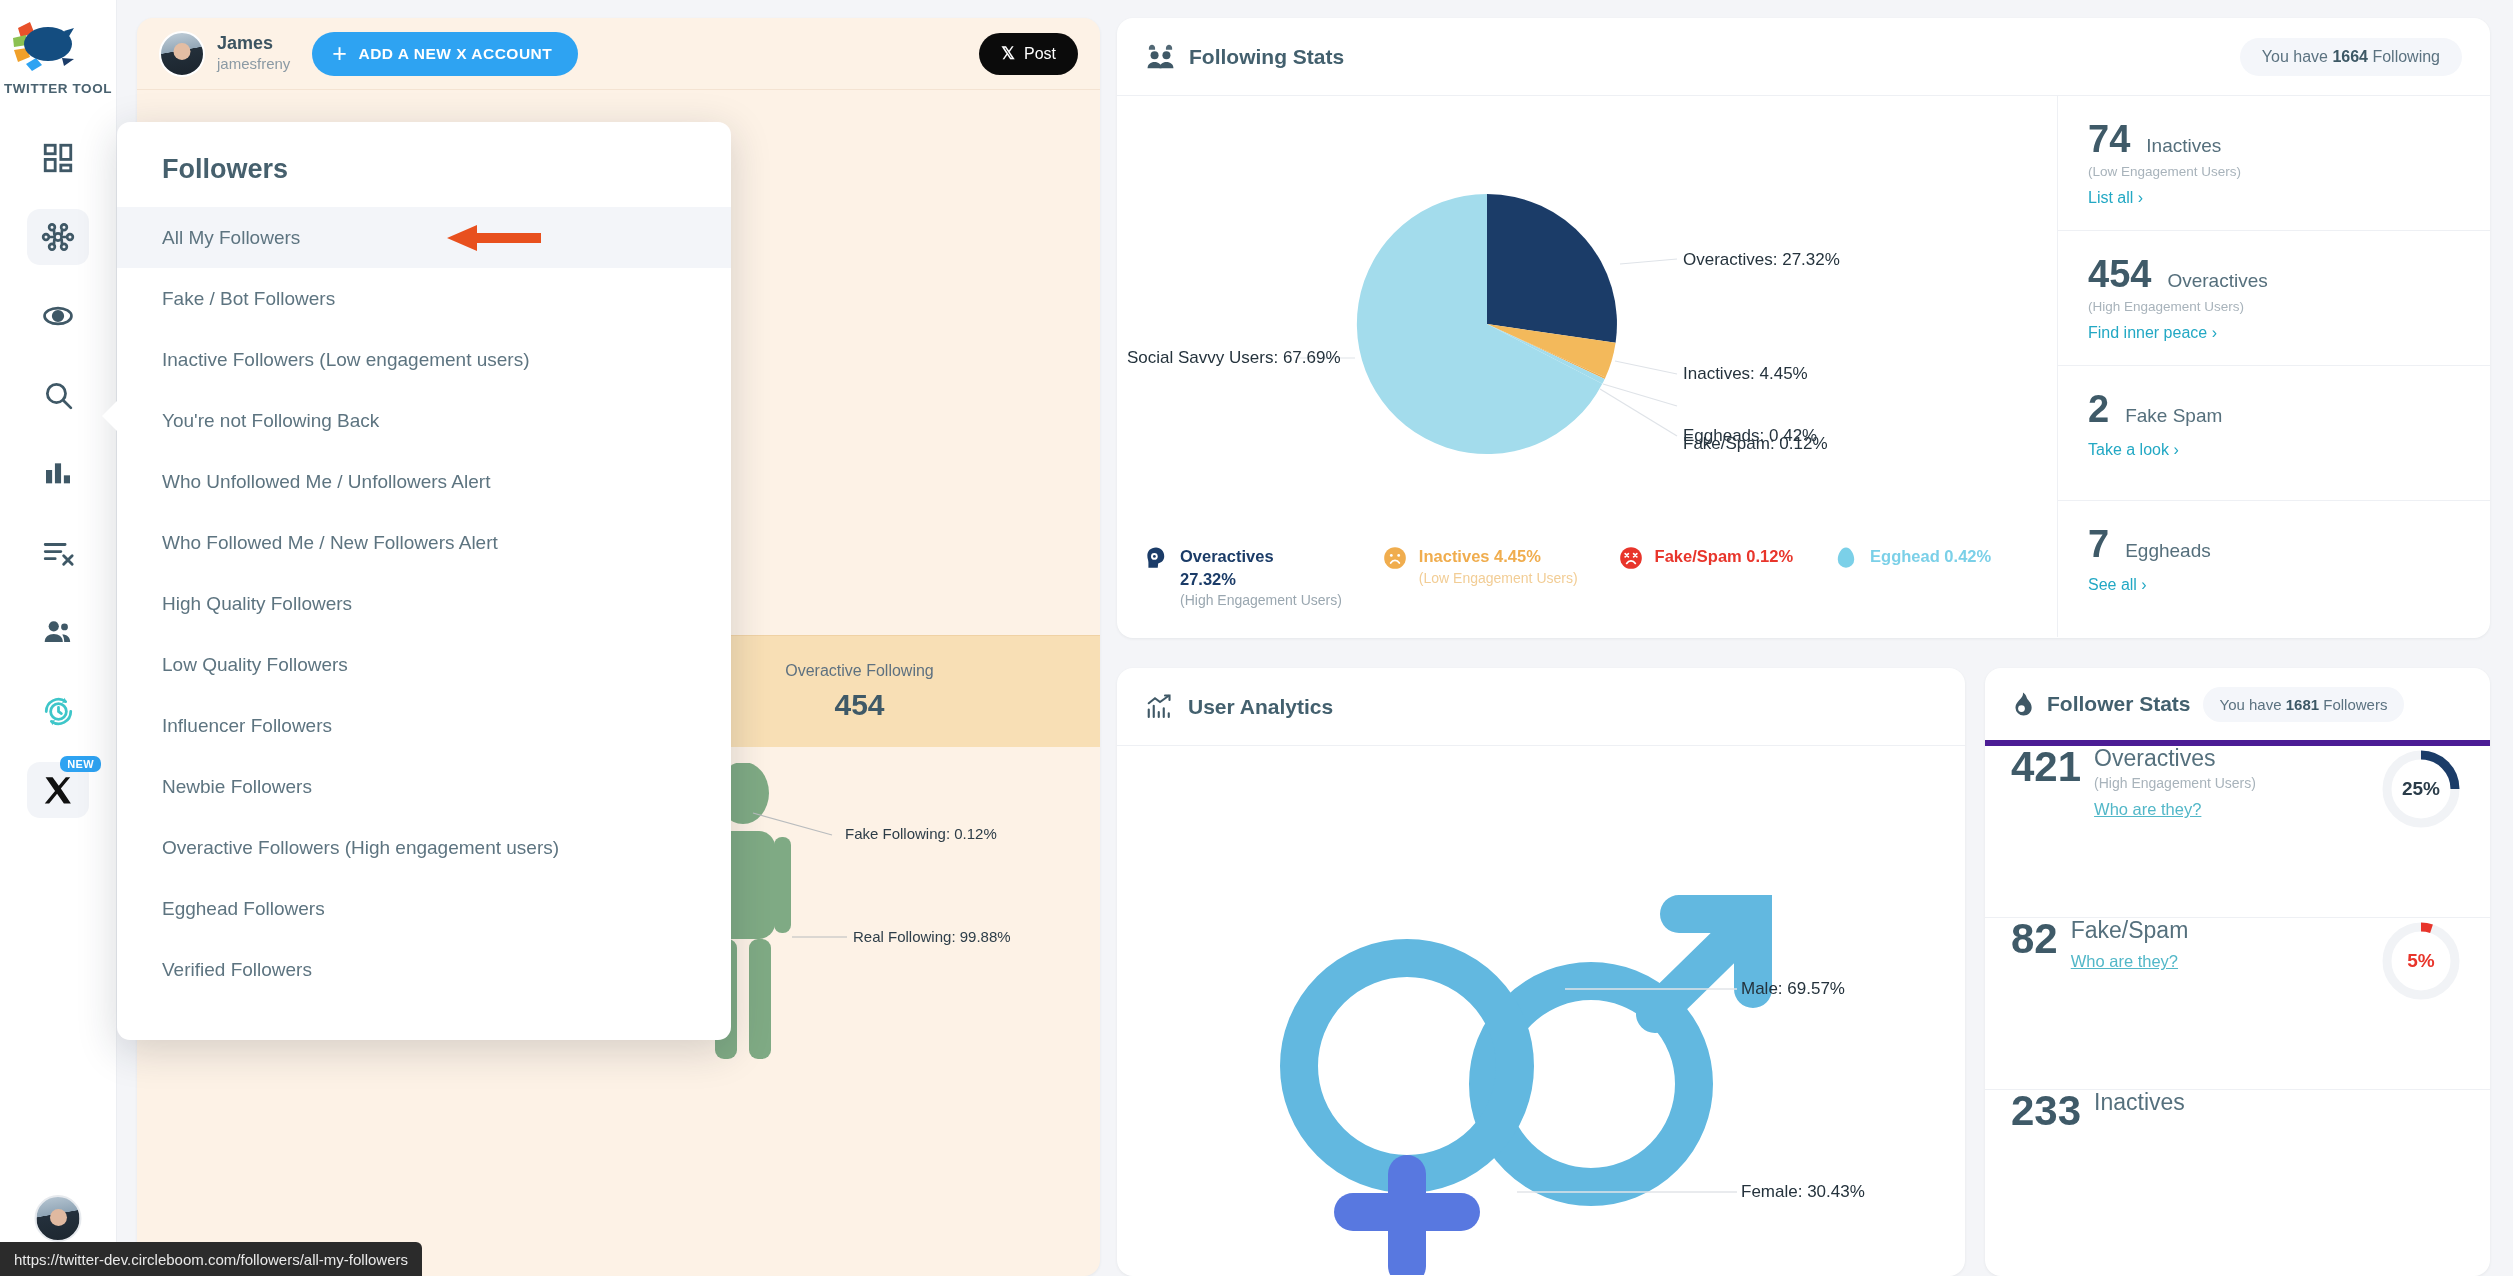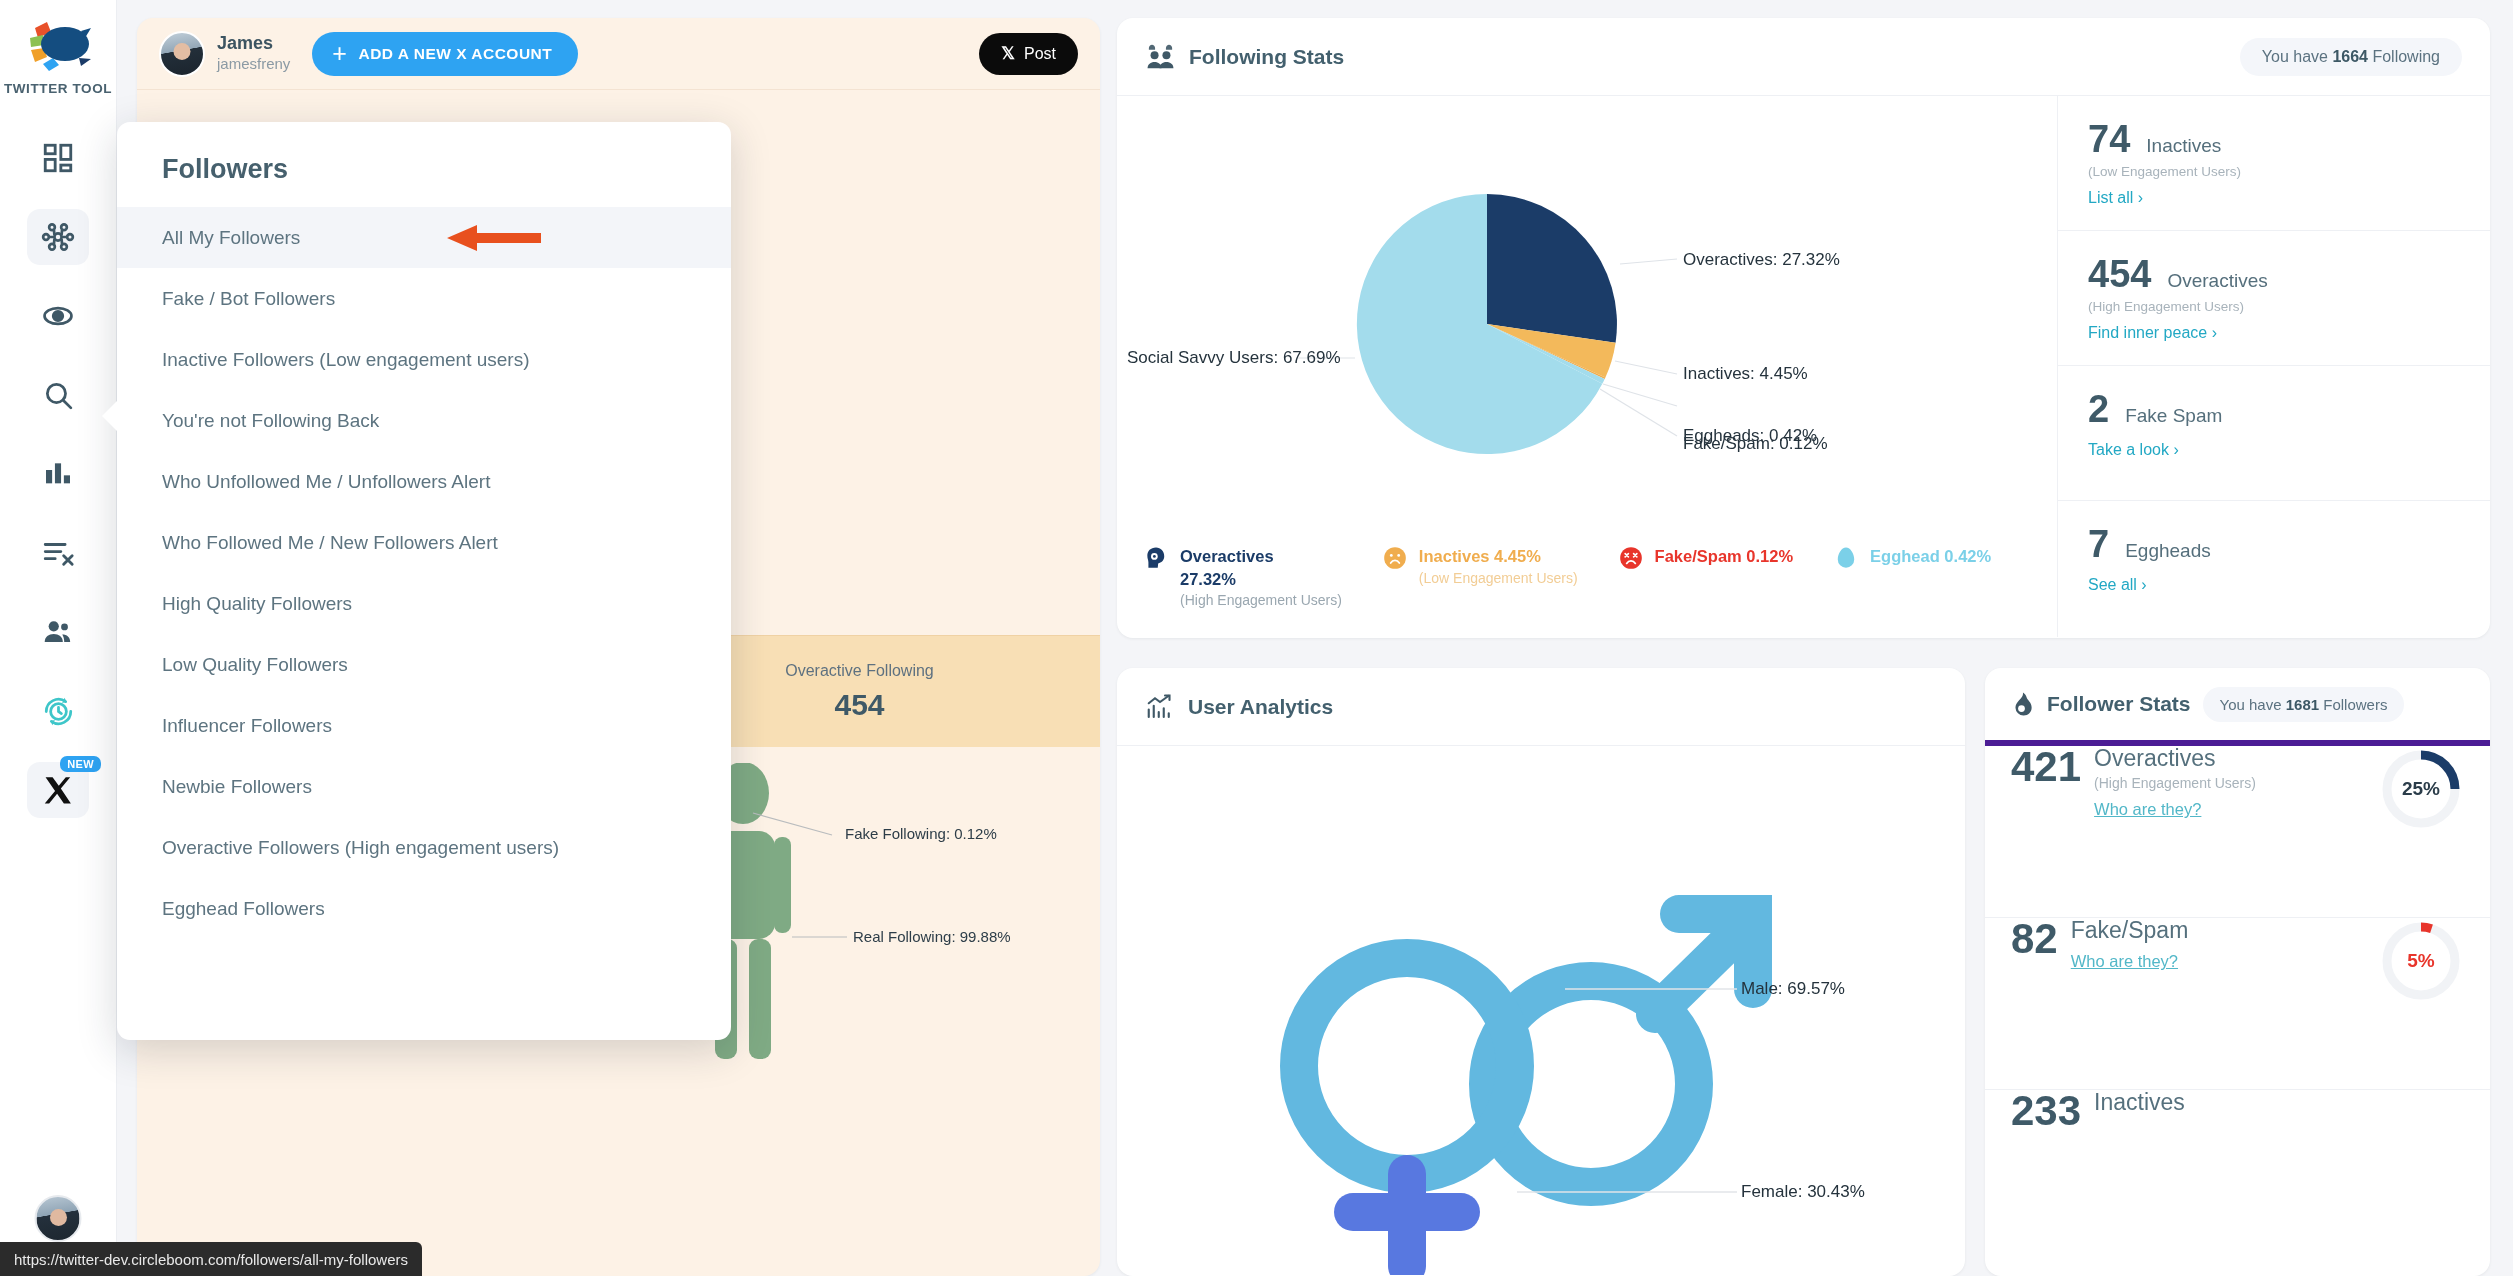--- a/index.html
+++ b/index.html
@@ -11,21 +11,21 @@
     position:relative;
   }
 
   
   .sidebar{
     position:absolute; left:0; top:0; width:117px; height:1276px;
     background:#ffffff; border-right:1px solid #eceef2;
     display:flex; flex-direction:column; align-items:center;
     z-index:40;
   }
-  .brand{ margin-top:14px; display:flex; flex-direction:column; align-items:center; }
+  .brand{ margin-top:14px; display:flex; flex-direction:column; align-items:flex-start; }
   .brand-logo{ width:74px; height:62px; position:relative; }
   .brand-name{
     font-size:13.5px; font-weight:bold; letter-spacing:.6px;
     color:#4a6270; margin-top:5px;
   }
   .nav{ margin-top:34px; display:flex; flex-direction:column; align-items:center; gap:23px; width:100%; }
   .nav-item{
     width:62px; height:56px; border-radius:13px;
     display:flex; align-items:center; justify-content:center;
     position:relative; cursor:pointer;
@@ -455,20 +455,23 @@
     </div>
     <div class="menu-item">
       <span>Newbie Followers</span>
     </div>
     <div class="menu-item">
       <span>Overactive Followers (High engagement users)</span>
     </div>
     <div class="menu-item">
       <span>Egghead Followers</span>
     </div>
+    <div class="menu-item">
+      <span>Verified Followers</span>
+    </div>
   </div>
 
   <div class="card following-card">
     <div class="card-head">
       <svg width="31" height="31" viewBox="0 0 24 24" fill="#3f5866">
         <path d="M3 5.5c0-1.6 1.2-2.6 2.4-2.6S7.8 3.9 7.8 5.5v1.3H3z" opacity=".9"></path>
         <path d="M16.2 5.5c0-1.6 1.2-2.6 2.4-2.6S21 3.9 21 5.5v1.3h-4.8z" opacity=".9"></path>
         <circle cx="7.4" cy="11" r="3.1"></circle>
           <circle cx="16.6" cy="11" r="3.1"></circle>
         <path d="M2 21c0-3 2.4-4.8 5.4-4.8S12.8 18 12.8 21z"></path>

